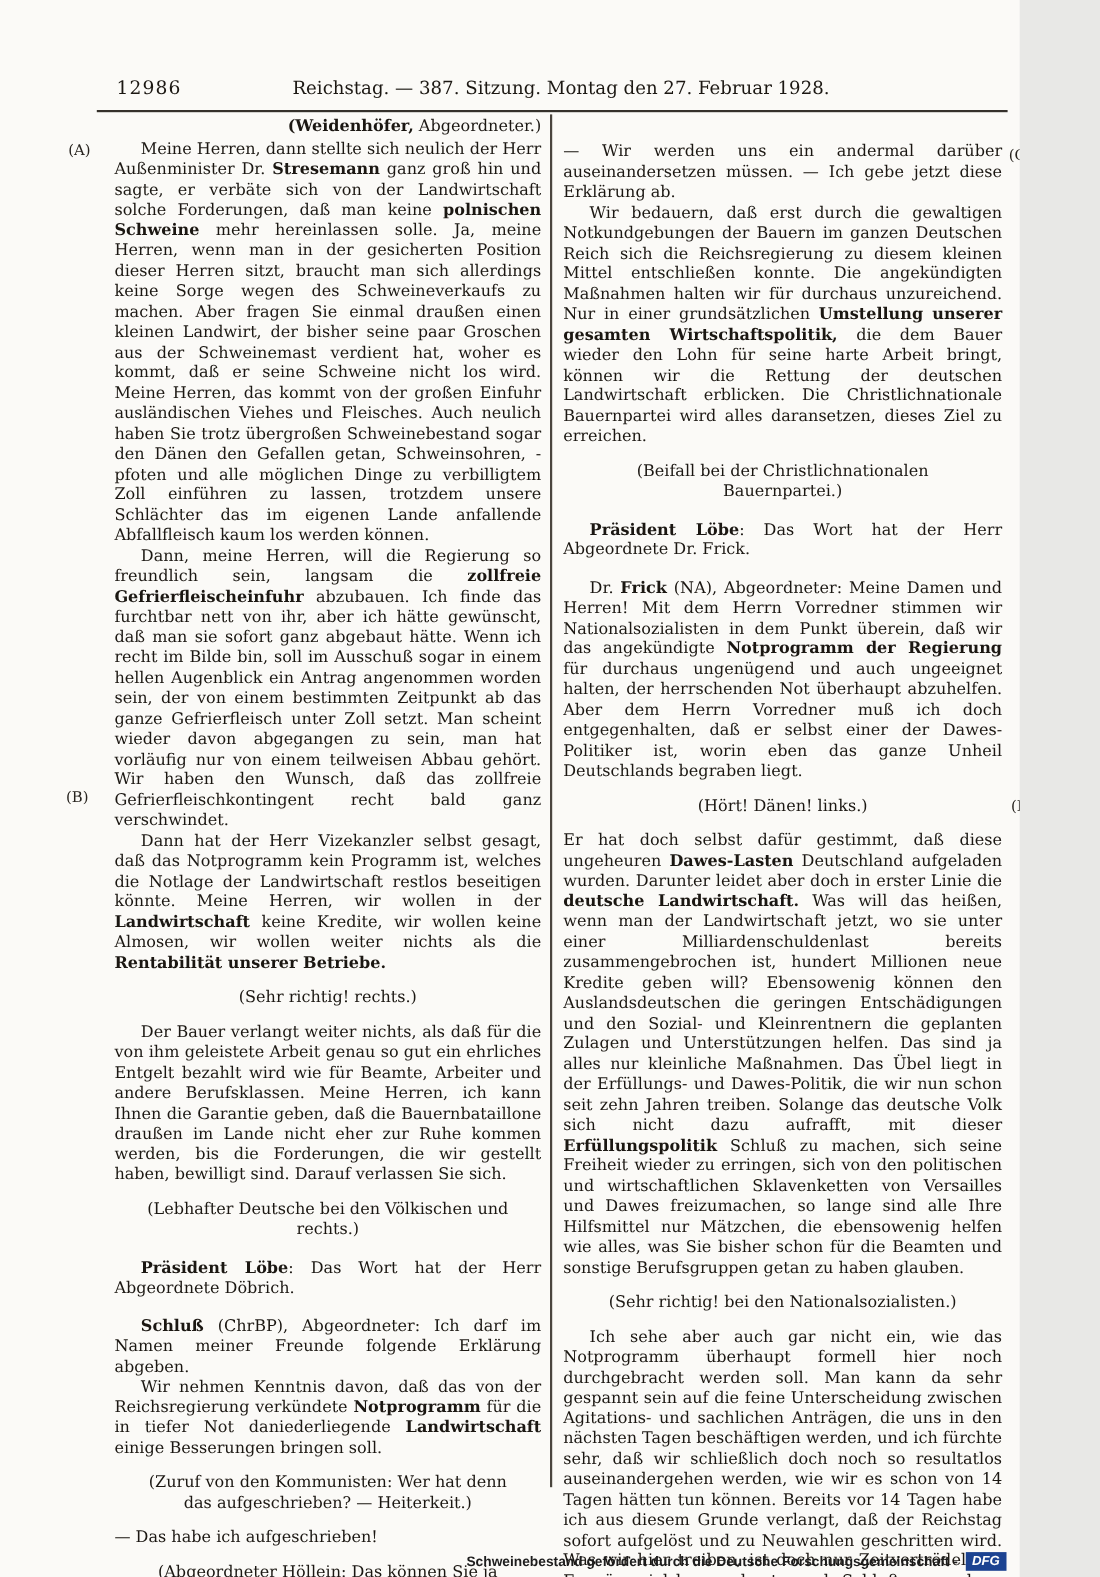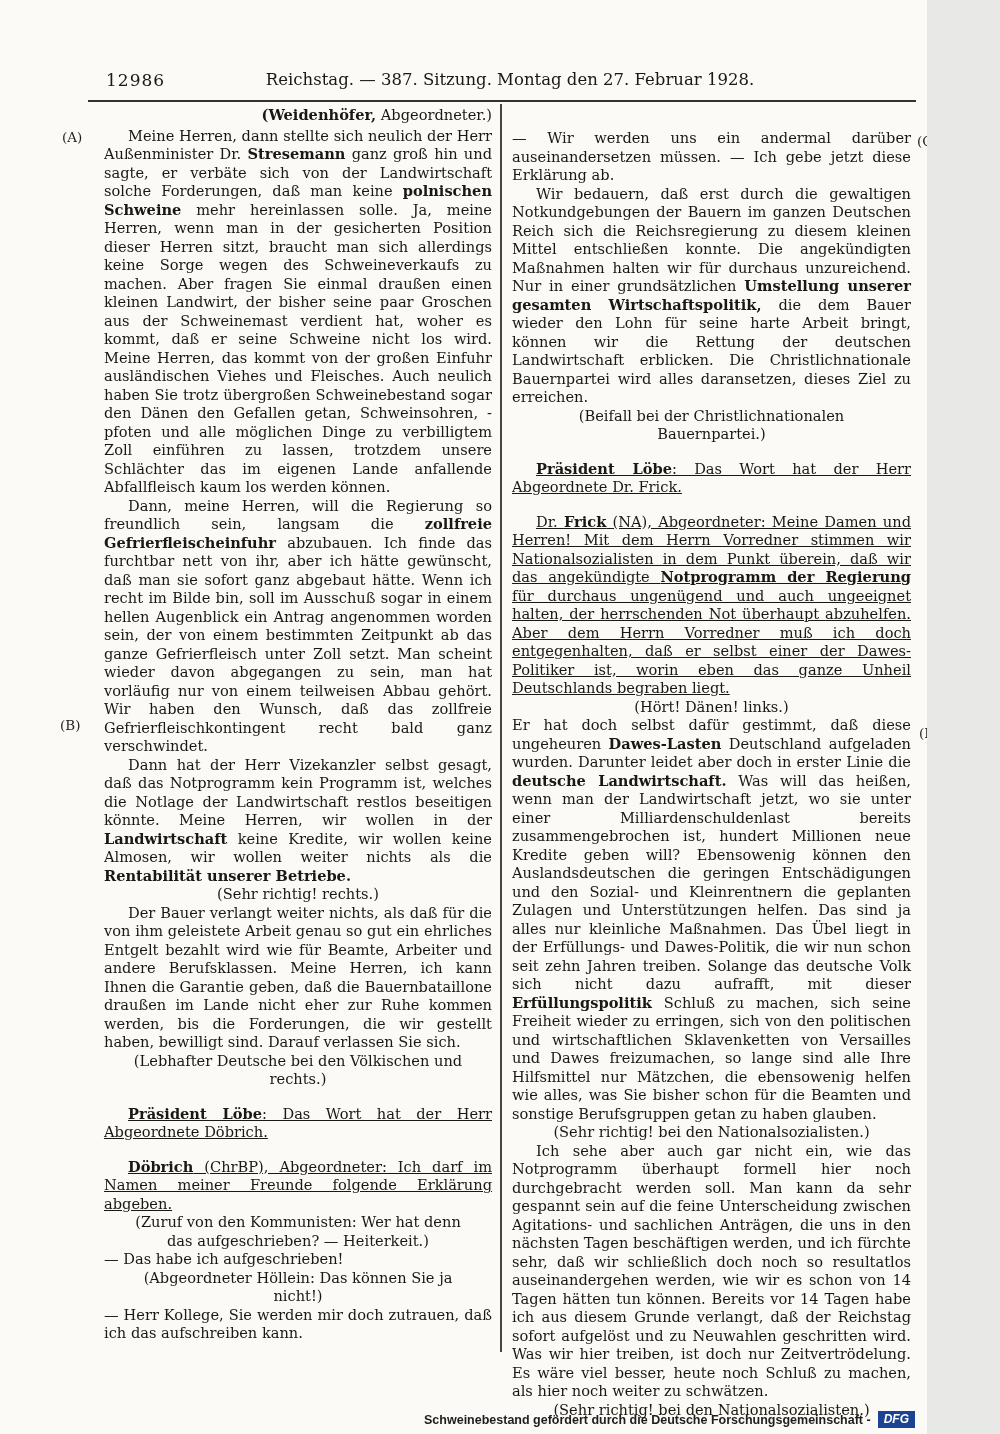--- a/index.html
+++ b/index.html
@@ -21,22 +21,22 @@
   .col { position: absolute; top: 106px; font-size: 14.6px; line-height: 18.5px; }
   .col-left  { left: 104px; width: 388px; }
   .col-right { left: 512px; width: 399px; padding-top: 23px; }
   .column-divider { position: absolute; top: 104px; left: 500px; width: 1.5px; height: 1248px; background: #4a453e; }
   
   .blk { margin: 0; text-align: justify; }
   .blk .bold { font-weight: bold; }
   .note { text-align: right; margin-bottom: 2px; }
   .p { text-indent: 24px; }
   .pn { text-indent: 0; }
-  .c { text-align: center; padding: 0 26px; margin: 0 0; }
-  .speech { text-indent: 24px; margin-top: 16px; text-decoration: underline; }
+  .c { text-align: center; padding: 0 26px; margin: 13px 0; }
+  .speech { text-indent: 24px; margin-top: 16px; }
   
   .marker { position: absolute; font-size: 13.5px; color: #26221d; font-family: "DejaVu Serif", serif; }
   .marker-a { left: 62px;  top: 129px; }
   .marker-b { left: 60px;  top: 717px; }
   .marker-c { left: 917px; top: 133px; }
   .marker-d { left: 919px; top: 725px; }
   
   .footer {
     position: absolute; right: 12px; bottom: 6px;
     font-family: "Liberation Sans", sans-serif;
@@ -69,21 +69,22 @@
 
   <div class="col col-left">
       <p class="blk note"><span class="bold">(Weidenhöfer,</span><span> Abgeordneter.)</span></p>
       <p class="blk p"><span>Meine Herren, dann stellte sich neulich der Herr Außenminister Dr. </span><span class="bold">Stresemann</span><span> ganz groß hin und sagte, er verbäte sich von der Landwirtschaft solche Forderungen, daß man keine </span><span class="bold">polnischen Schweine</span><span> mehr hereinlassen solle. Ja, meine Herren, wenn man in der gesicherten Position dieser Herren sitzt, braucht man sich allerdings keine Sorge wegen des Schweineverkaufs zu machen. Aber fragen Sie einmal draußen einen kleinen Landwirt, der bisher seine paar Groschen aus der Schweinemast verdient hat, woher es kommt, daß er seine Schweine nicht los wird. Meine Herren, das kommt von der großen Einfuhr ausländischen Viehes und Fleisches. Auch neulich haben Sie trotz übergroßen Schweinebestand sogar den Dänen den Gefallen getan, Schweinsohren, -pfoten und alle möglichen Dinge zu verbilligtem Zoll einführen zu lassen, trotzdem unsere Schlächter das im eigenen Lande anfallende Abfallfleisch kaum los werden können.</span></p>
       <p class="blk p"><span>Dann, meine Herren, will die Regierung so freundlich sein, langsam die </span><span class="bold">zollfreie Gefrierfleischeinfuhr</span><span> abzubauen. Ich finde das furchtbar nett von ihr, aber ich hätte gewünscht, daß man sie sofort ganz abgebaut hätte. Wenn ich recht im Bilde bin, soll im Ausschuß sogar in einem hellen Augenblick ein Antrag angenommen worden sein, der von einem bestimmten Zeitpunkt ab das ganze Gefrierfleisch unter Zoll setzt. Man scheint wieder davon abgegangen zu sein, man hat vorläufig nur von einem teilweisen Abbau gehört. Wir haben den Wunsch, daß das zollfreie Gefrierfleischkontingent recht bald ganz verschwindet.</span></p>
       <p class="blk p"><span>Dann hat der Herr Vizekanzler selbst gesagt, daß das Notprogramm kein Programm ist, welches die Notlage der Landwirtschaft restlos beseitigen könnte. Meine Herren, wir wollen in der </span><span class="bold">Landwirtschaft</span><span> keine Kredite, wir wollen keine Almosen, wir wollen weiter nichts als die </span><span class="bold">Rentabilität unserer Betriebe.</span></p>
       <p class="blk c"><span>(Sehr richtig! rechts.)</span></p>
       <p class="blk p"><span>Der Bauer verlangt weiter nichts, als daß für die von ihm geleistete Arbeit genau so gut ein ehrliches Entgelt bezahlt wird wie für Beamte, Arbeiter und andere Berufsklassen. Meine Herren, ich kann Ihnen die Garantie geben, daß die Bauernbataillone draußen im Lande nicht eher zur Ruhe kommen werden, bis die Forderungen, die wir gestellt haben, bewilligt sind. Darauf verlassen Sie sich.</span></p>
       <p class="blk c"><span>(Lebhafter Deutsche bei den Völkischen und rechts.)</span></p>
       <p class="blk speech"><span class="bold">Präsident Löbe</span><span>: Das Wort hat der Herr Abgeordnete Döbrich.</span></p>
-      <p class="blk speech"><span class="bold">Döbrich</span><span> (ChrBP), Abgeordneter: Ich darf im Namen meiner Freunde folgende Erklärung abgeben.</span></p>
+      <p class="blk speech"><span class="bold">Schluß</span><span> (ChrBP), Abgeordneter: Ich darf im Namen meiner Freunde folgende Erklärung abgeben.</span></p>
+      <p class="blk p"><span>Wir nehmen Kenntnis davon, daß das von der Reichsregierung verkündete </span><span class="bold">Notprogramm</span><span> für die in tiefer Not daniederliegende </span><span class="bold">Landwirtschaft</span><span> einige Besserungen bringen soll.</span></p>
       <p class="blk c"><span>(Zuruf von den Kommunisten: Wer hat denn das aufgeschrieben? — Heiterkeit.)</span></p>
       <p class="blk pn"><span>— Das habe ich aufgeschrieben!</span></p>
       <p class="blk c"><span>(Abgeordneter Höllein: Das können Sie ja nicht!)</span></p>
       <p class="blk pn"><span>— Herr Kollege, Sie werden mir doch zutrauen, daß ich das aufschreiben kann.</span></p>
     </div>
   <div class="column-divider"></div>
   <div class="col col-right">
       <p class="blk pn"><span>— Wir werden uns ein andermal darüber auseinandersetzen müssen. — Ich gebe jetzt diese Erklärung ab.</span></p>
       <p class="blk p"><span>Wir bedauern, daß erst durch die gewaltigen Notkundgebungen der Bauern im ganzen Deutschen Reich sich die Reichsregierung zu diesem kleinen Mittel entschließen konnte. Die angekündigten Maßnahmen halten wir für durchaus unzureichend. Nur in einer grundsätzlichen </span><span class="bold">Umstellung unserer gesamten Wirtschaftspolitik,</span><span> die dem Bauer wieder den Lohn für seine harte Arbeit bringt, können wir die Rettung der deutschen Landwirtschaft erblicken. Die Christlichnationale Bauernpartei wird alles daransetzen, dieses Ziel zu erreichen.</span></p>
       <p class="blk c"><span>(Beifall bei der Christlichnationalen Bauernpartei.)</span></p>

